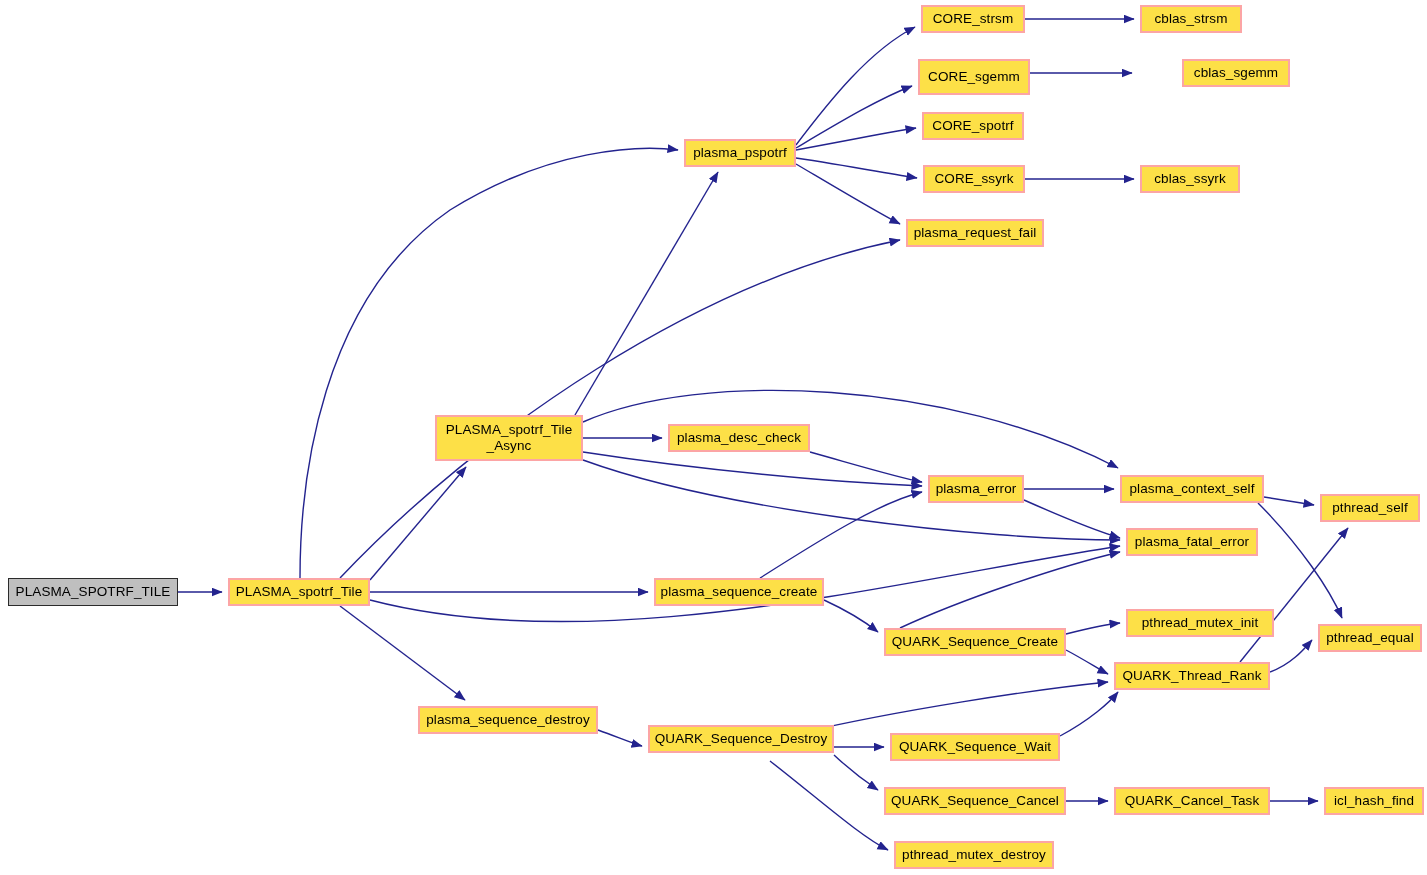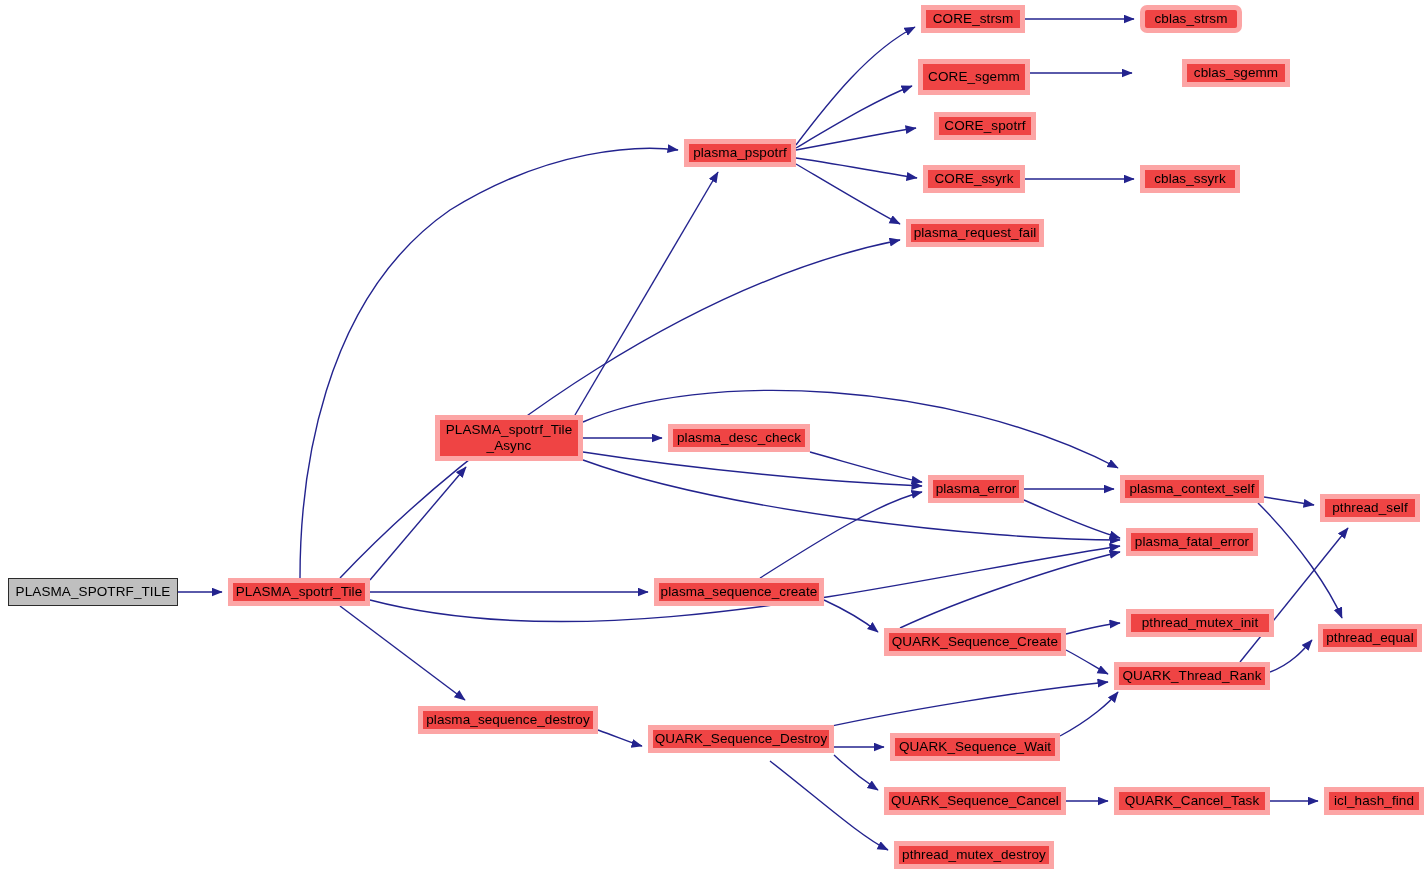--- a/index.html
+++ b/index.html
@@ -2,22 +2,22 @@
 <html><head>
 <meta charset="utf-8">
 <style>
   html,body{margin:0;padding:0;background:#ffffff;}
   body{font-family:"Liberation Sans", sans-serif;}
   #canvas{position:relative;width:1427px;height:875px;background:#ffffff;overflow:hidden;}
   svg.edges{position:absolute;left:0;top:0;width:1427px;height:875px;}
   .node{
     position:absolute;
     box-sizing:border-box;
-    border:5px solid #fca5a5;
-    background:#ef4444;
+    border:2px solid #fca5a5;
+    background:#fde047;
     color:#000000;
     font-size:13.5px;
     line-height:1.15;
     display:flex;
     align-items:center;
     justify-content:center;
     text-align:center;
     white-space:pre;
     letter-spacing:0.1px;
   }
@@ -78,23 +78,23 @@
       </g>
   </svg>
   <div id="node-layer">
       <div class="node root" style="left: 8px; top: 578px; width: 170px; height: 28px;"><span class="lbl">PLASMA_SPOTRF_TILE</span></div>
       <div class="node" style="left: 228px; top: 578px; width: 142px; height: 28px;"><span class="lbl">PLASMA_spotrf_Tile</span></div>
       <div class="node" style="left: 435px; top: 415px; width: 148px; height: 46px;"><span class="lbl">PLASMA_spotrf_Tile
 _Async</span></div>
       <div class="node" style="left: 684px; top: 139px; width: 112px; height: 28px;"><span class="lbl">plasma_pspotrf</span></div>
       <div class="node" style="left: 921px; top: 5px; width: 104px; height: 28px;"><span class="lbl">CORE_strsm</span></div>
       <div class="node" style="left: 918px; top: 59px; width: 112px; height: 36px;"><span class="lbl">CORE_sgemm</span></div>
-      <div class="node" style="left: 922px; top: 112px; width: 102px; height: 28px; margin-left: 12px;"><span class="lbl">CORE_spotrf</span></div>
+      <div class="node" style="left: 922px; top: 112px; width: 102px; height: 28px;"><span class="lbl">CORE_spotrf</span></div>
       <div class="node" style="left: 923px; top: 165px; width: 102px; height: 28px;"><span class="lbl">CORE_ssyrk</span></div>
-      <div class="node" style="left: 1140px; top: 5px; width: 102px; height: 28px; border-radius: 7px;"><span class="lbl">cblas_strsm</span></div>
+      <div class="node" style="left: 1140px; top: 5px; width: 102px; height: 28px;"><span class="lbl">cblas_strsm</span></div>
       <div class="node" style="left: 1138px; top: 59px; width: 108px; height: 28px; margin-left: 44px;"><span class="lbl">cblas_sgemm</span></div>
       <div class="node" style="left: 1140px; top: 165px; width: 100px; height: 28px;"><span class="lbl">cblas_ssyrk</span></div>
       <div class="node" style="left: 906px; top: 219px; width: 138px; height: 28px;"><span class="lbl">plasma_request_fail</span></div>
       <div class="node" style="left: 668px; top: 424px; width: 142px; height: 28px;"><span class="lbl">plasma_desc_check</span></div>
       <div class="node" style="left: 928px; top: 475px; width: 96px; height: 28px;"><span class="lbl">plasma_error</span></div>
       <div class="node" style="left: 1120px; top: 475px; width: 144px; height: 28px;"><span class="lbl">plasma_context_self</span></div>
       <div class="node" style="left: 1126px; top: 528px; width: 132px; height: 28px;"><span class="lbl">plasma_fatal_error</span></div>
       <div class="node" style="left: 1320px; top: 494px; width: 100px; height: 28px;"><span class="lbl">pthread_self</span></div>
       <div class="node" style="left: 1318px; top: 624px; width: 104px; height: 28px;"><span class="lbl">pthread_equal</span></div>
       <div class="node" style="left: 654px; top: 578px; width: 170px; height: 28px;"><span class="lbl">plasma_sequence_create</span></div>

